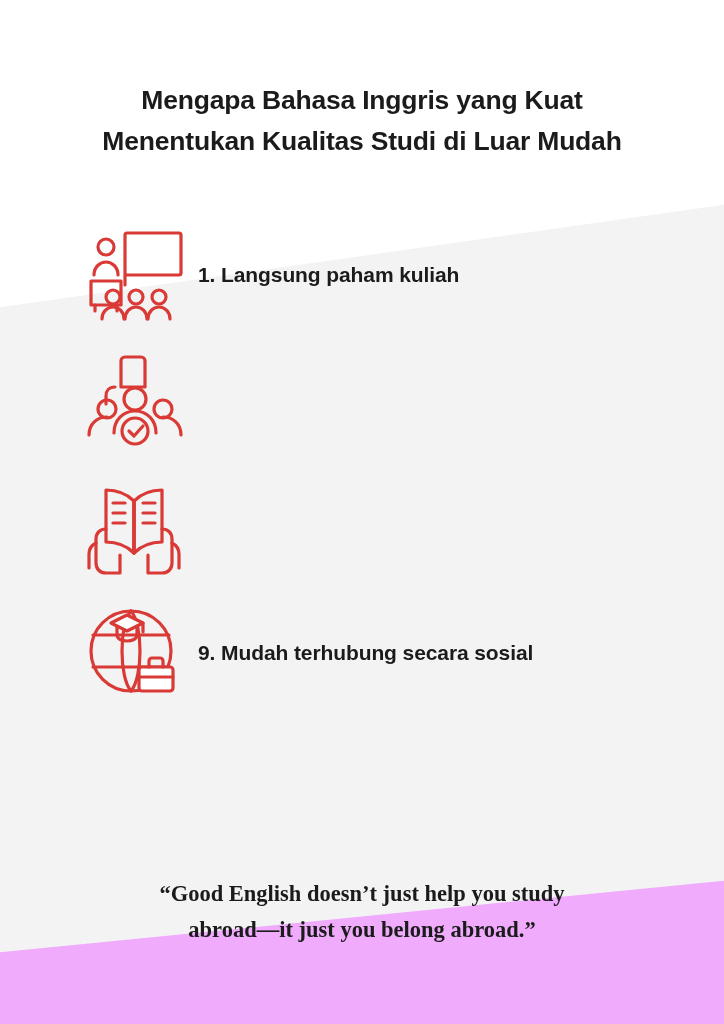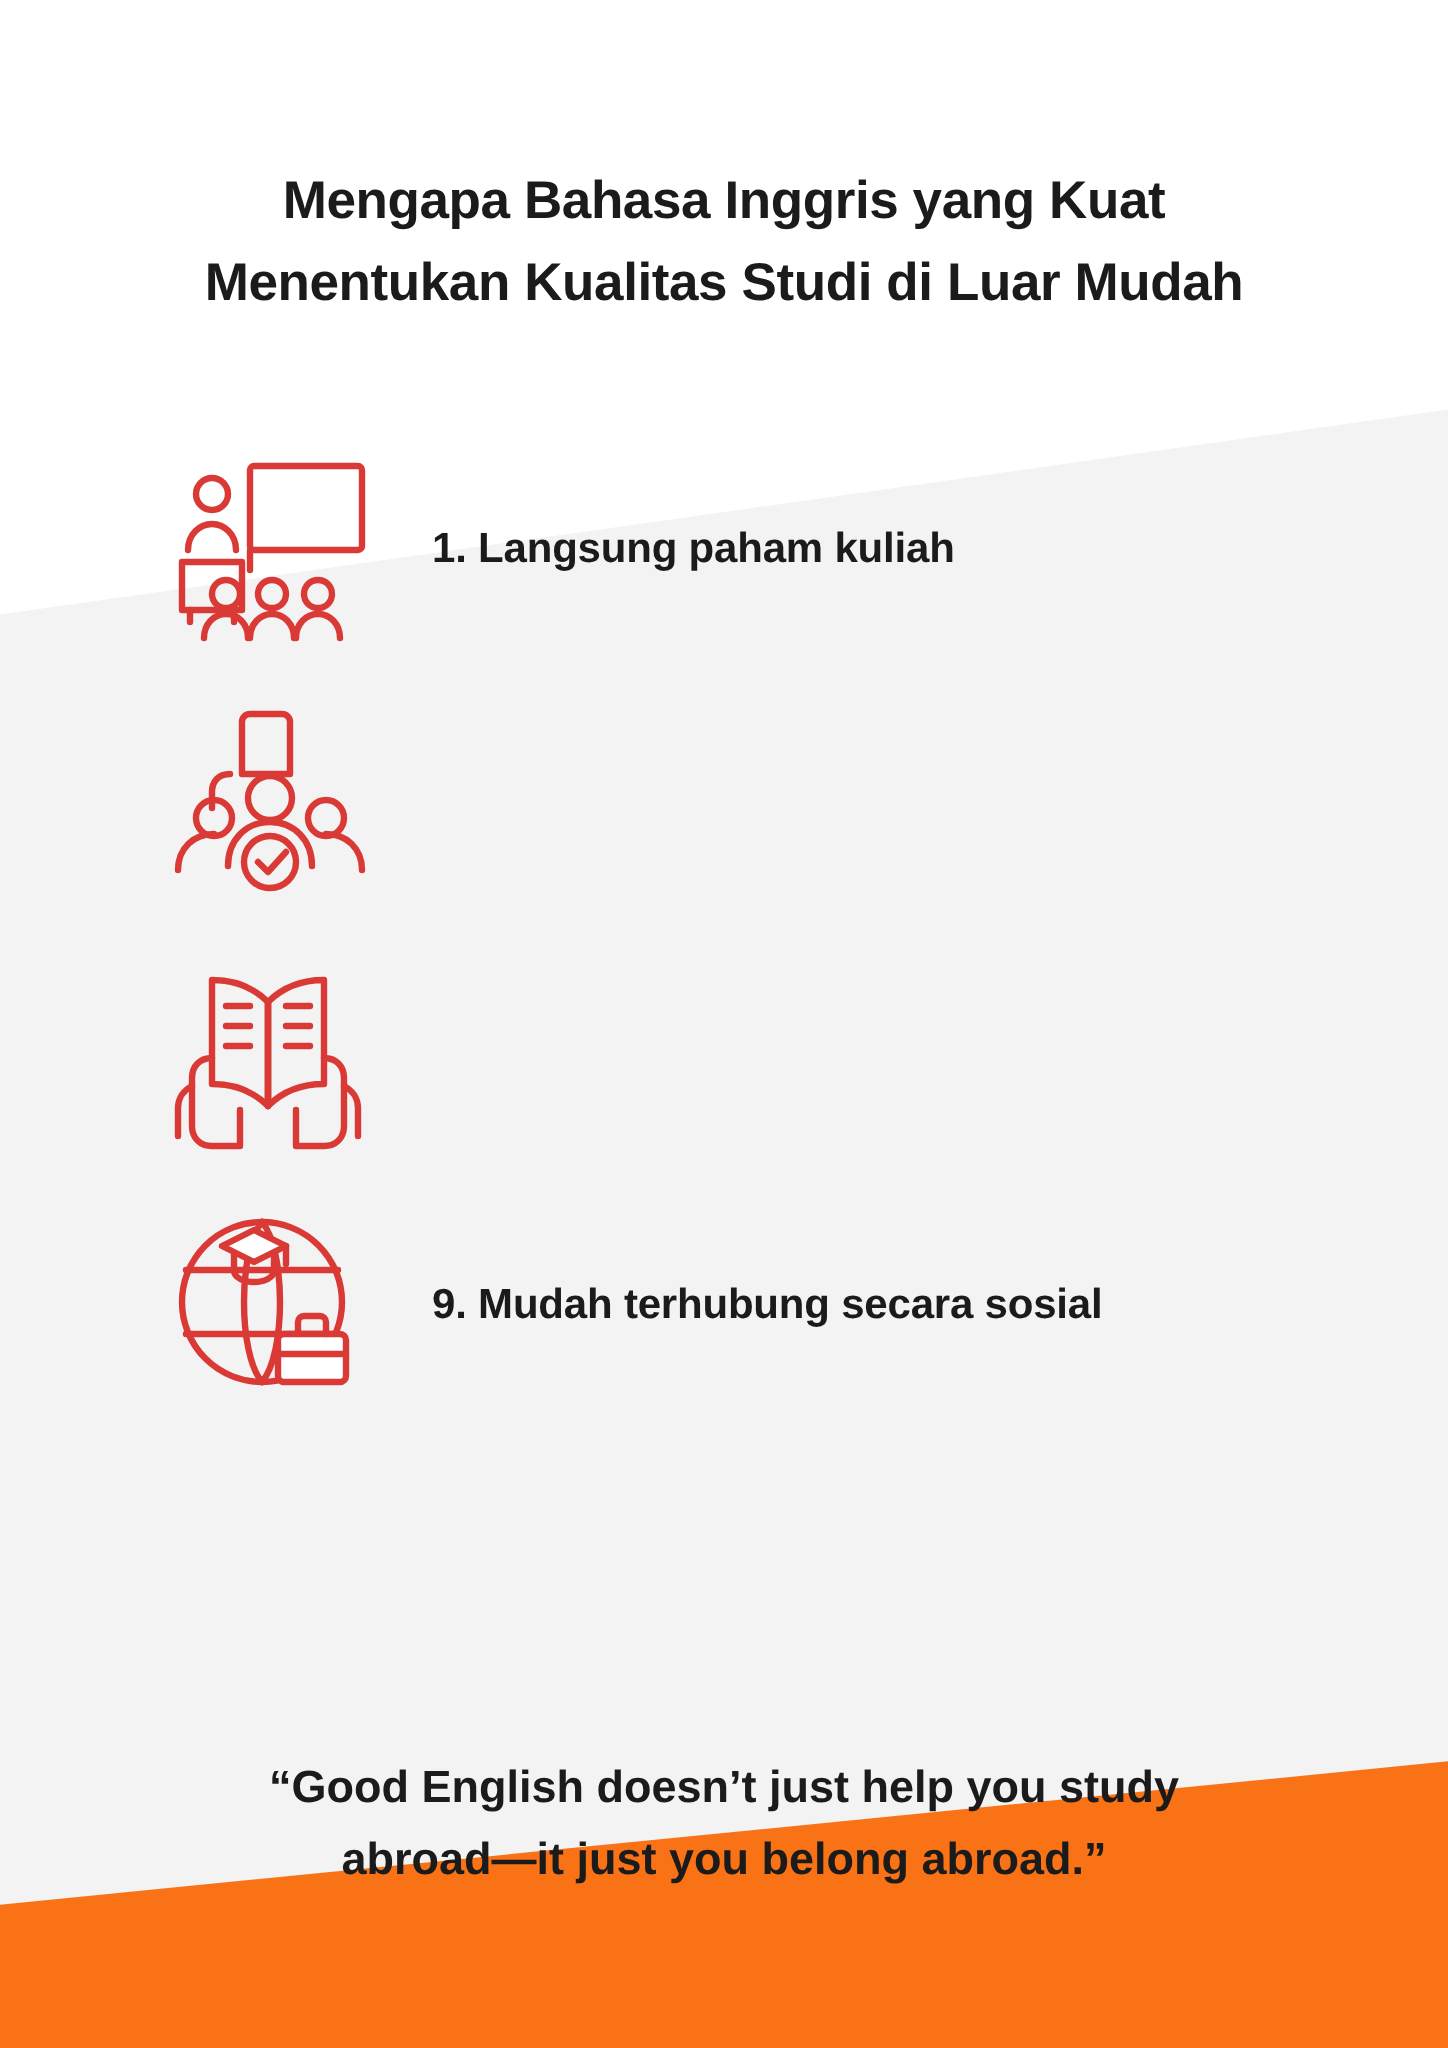--- a/index.html
+++ b/index.html
@@ -10,21 +10,21 @@
     width: 724px;
     height: 1024px;
     background: #ffffff;
     font-family: "Liberation Sans", sans-serif;
     overflow: hidden;
   }
   .poster {
     position: relative;
     width: 724px;
     height: 1024px;
-    background: #f97316;
+    background: #f0abfc;
     overflow: hidden;
   }
   
   .bg-band {
     position: absolute;
     left: 0;
     top: 0;
     width: 724px;
     height: 1024px;
     background: #f3f3f3;
@@ -84,39 +84,40 @@
     height: 104px;
     flex: 0 0 112px;
     display: flex;
     align-items: center;
     justify-content: center;
   }
   .icon-wrap svg {
     display: block;
   }
   .row-label {
-    margin-left: 26px;
+    margin-left: 8px;
     font-size: 21px;
     font-weight: bold;
     color: #1b1b1b;
     letter-spacing: -0.1px;
     white-space: nowrap;
   }
   .quote {
     position: absolute;
     left: 0;
     top: 876px;
     width: 724px;
     text-align: center;
     color: #1b1b1b;
     font-size: 22.5px;
     font-weight: bold;
     line-height: 1.6;
     padding: 0 60px;
     box-sizing: border-box;
+    font-family: Liberation Serif, serif;
   }
   .quote .line {
     display: block;
   }
 </style>
 </head>
 <body>
 
 <div class="poster">
 

